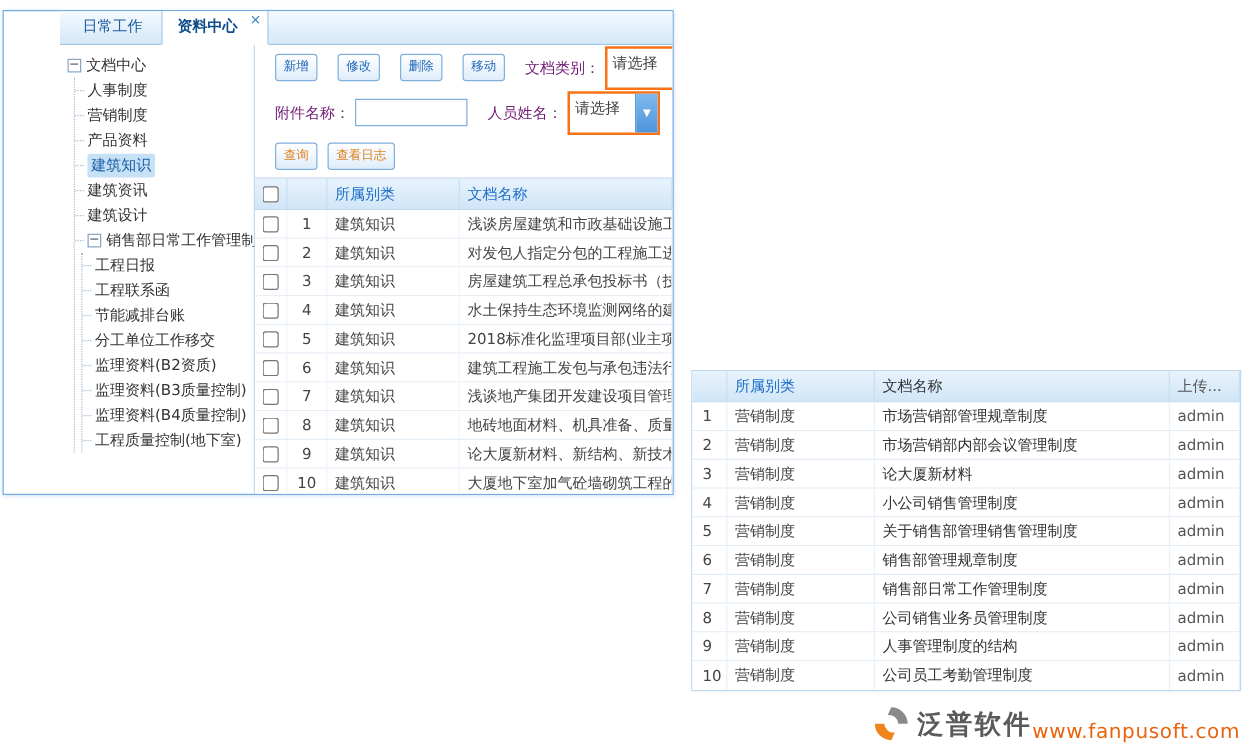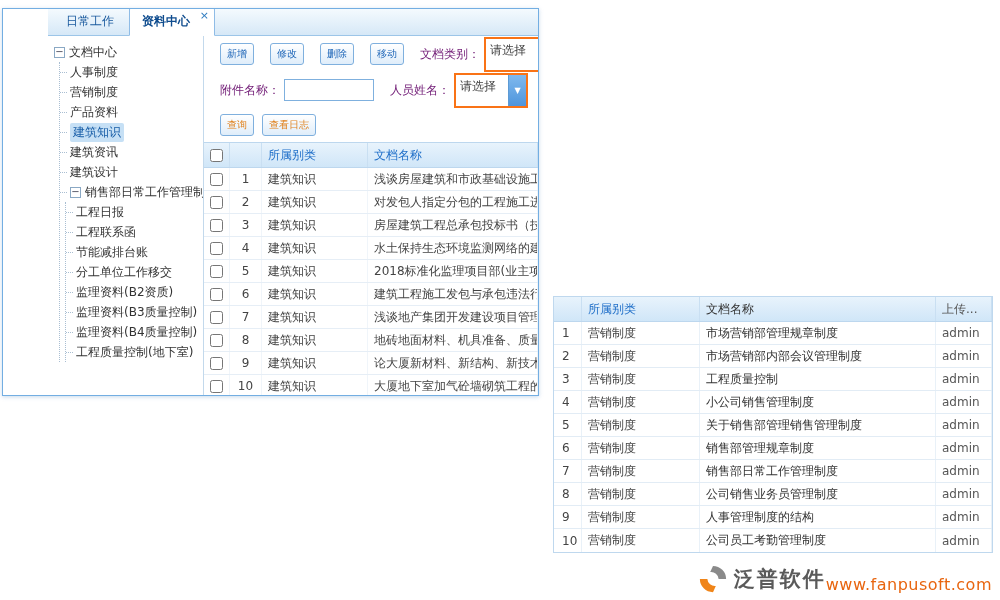--- a/index.html
+++ b/index.html
@@ -332,21 +332,21 @@
   </div>
   <div class="rt-row">
     <div class="cell r-num">2</div>
     <div class="cell r-cat">营销制度</div>
     <div class="cell r-name">市场营销部内部会议管理制度</div>
     <div class="cell r-up">admin</div>
   </div>
   <div class="rt-row">
     <div class="cell r-num">3</div>
     <div class="cell r-cat">营销制度</div>
-    <div class="cell r-name">工程质量控制</div>
+    <div class="cell r-name">论大厦新材料</div>
     <div class="cell r-up">admin</div>
   </div>
   <div class="rt-row">
     <div class="cell r-num">4</div>
     <div class="cell r-cat">营销制度</div>
     <div class="cell r-name">小公司销售管理制度</div>
     <div class="cell r-up">admin</div>
   </div>
   <div class="rt-row">
     <div class="cell r-num">5</div>

